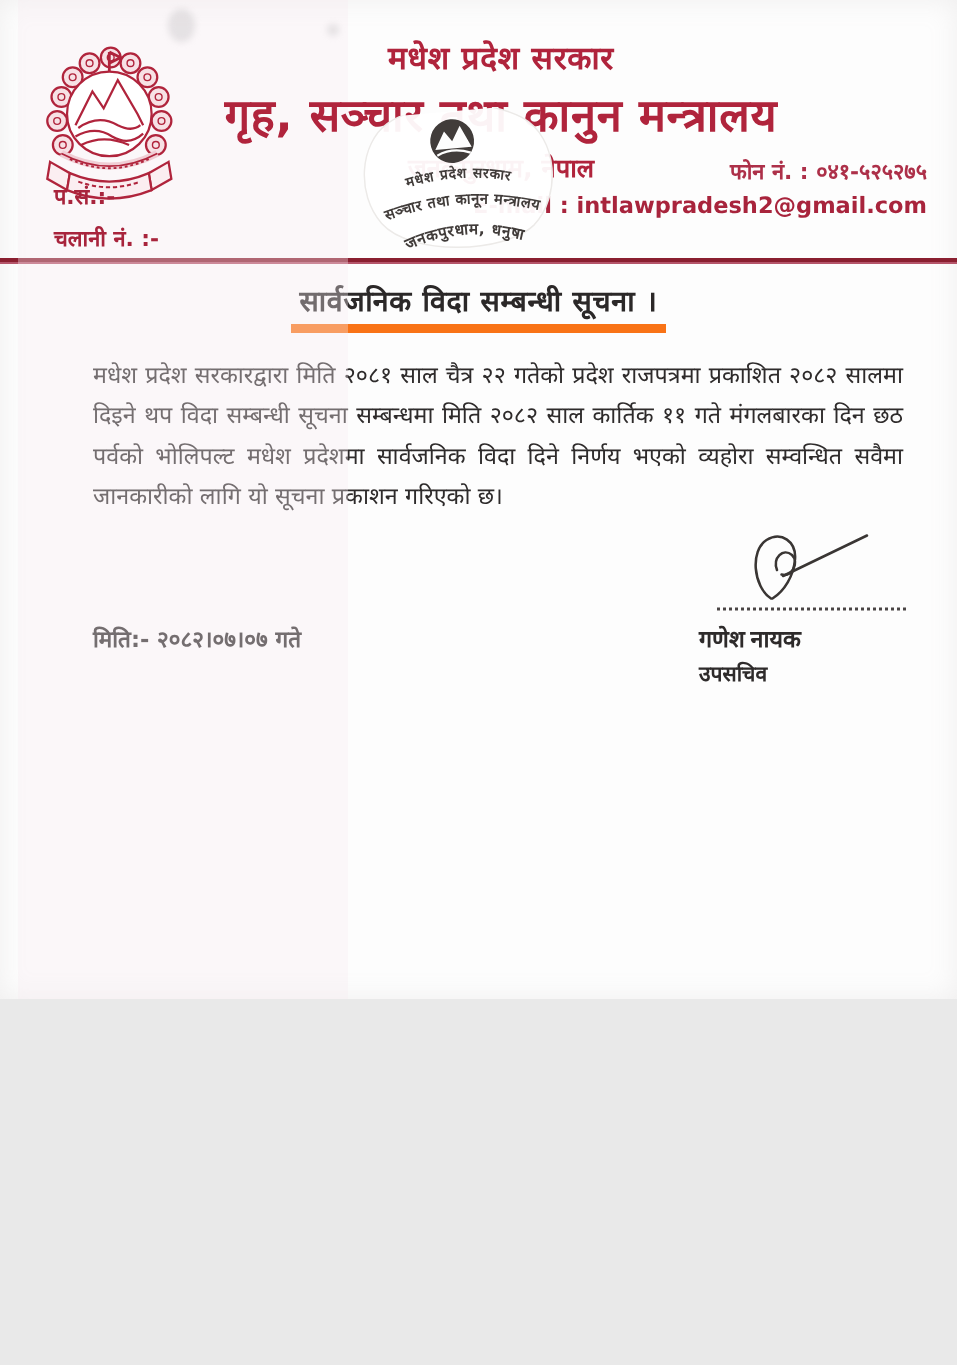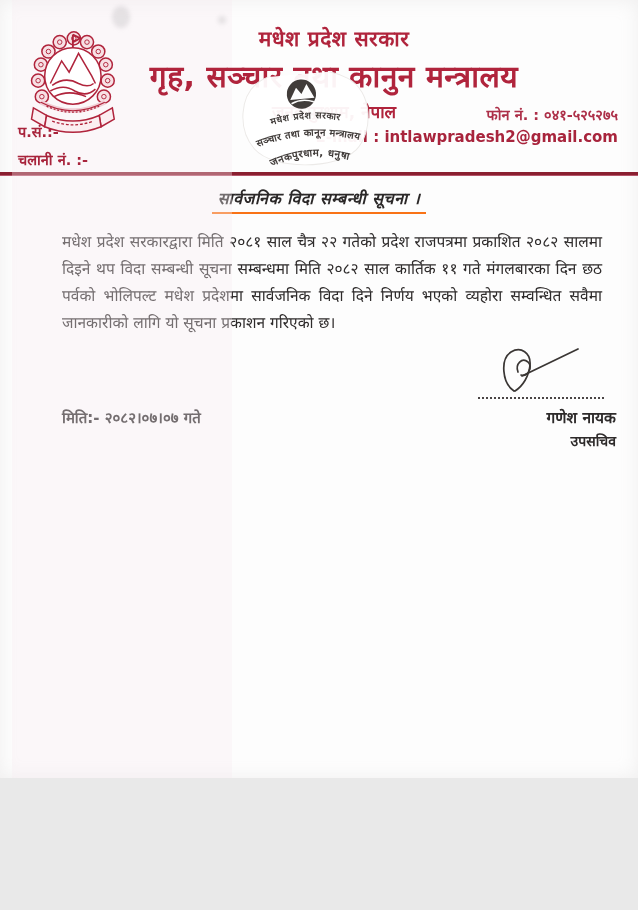--- a/index.html
+++ b/index.html
@@ -1,60 +1,60 @@
 <!DOCTYPE html>
 <html><head>
 <meta charset="utf-8">
 <style>
   * { margin:0; padding:0; box-sizing:border-box; }
   html,body { background:#e9e9e9; }
   .page {
     position:relative;
-    width:638px; height:778px;
+    width:638px; height:666px;
     margin:0 auto;
     background:#fdfdfd;
     font-family:"DejaVu Sans", sans-serif;
     overflow:hidden;
     box-shadow: inset 0 0 18px rgba(180,170,170,.18);
   }
   .page::before{ 
     content:""; position:absolute; left:12px; top:0; width:220px; height:100%;
     background:rgba(247,236,240,.35); pointer-events:none;
   }
 
   
   .header { position:relative; height:172px; }
   .logo { position:absolute; left:24px; top:28px; width:94px; height:126px; }
   .titles { position:absolute; left:110px; right:80px; top:0; text-align:center; color:#b0243c; }
   .gov-title { margin-top:24px; font-size:21px; font-weight:bold; letter-spacing:.5px; }
   .ministry-title { margin-top:3px; font-size:30px; font-weight:bold; letter-spacing:.5px; white-space:nowrap; }
   .address-line { margin-top:4px; font-size:17px; font-weight:bold; }
-  .refs { position:absolute; left:18px; top:118px; color:#a8243c; font-weight:bold; font-size:14.5px; line-height:28px; }
+  .refs { position:absolute; left:36px; top:118px; color:#a8243c; font-weight:bold; font-size:14.5px; line-height:28px; }
   .contacts { position:absolute; right:20px; top:104px; text-align:right; color:#ad3049; font-weight:bold; font-size:14.5px; line-height:22px; }
   .contacts .email-row { color:#a8243c; font-size:15px; }
 
   .stamp { position:absolute; left:233px; top:74px; width:146px; height:100px; transform:rotate(-5deg); }
 
   .divider { height:4px; background:linear-gradient(#8a1f30 0 70%, #b5556a 70% 100%); }
 
   
   .subject-row { text-align:center; margin-top:11px; }
   .subject {
-    display:inline-block; font-size:16px; font-weight:bold; color:#2b2828;
-    border-bottom:2px solid #f97316; padding:0 6px 3px 6px; letter-spacing:.5px;font-style:italic;
+    display:inline-block; font-size:19px; font-weight:bold; color:#2b2828;
+    border-bottom:6px solid #f97316; padding:0 6px 3px 6px; letter-spacing:.5px;
   }
   .body-text {
     margin:15px 36px 0 62px;
     font-size:15.5px; line-height:1.74; color:#2e2b2b;
     text-align:justify;
   }
 
   .footer-row { display:flex; justify-content:space-between; margin:8px 22px 0 62px; }
   .date-line { margin-top:62px; font-size:15px; font-weight:bold; color:#2e2b2b; }
-  .sign-block { width:150px; text-align:right; }
+  .sign-block { width:150px; text-align:left;font-family:Liberation Serif, serif; }
   .sign-scribble { display:block; margin:0 auto; width:86px; height:52px; }
   .sign-dots { width:126px; margin:0 auto; border-bottom:2.5px dotted #4a4545; }
   .sign-name { margin-top:7px; font-size:15.5px; font-weight:bold; color:#2e2b2b; }
   .sign-title { margin-top:3px; font-size:14px; font-weight:bold; color:#2e2b2b; }
 
   .artifact { position:absolute; background:rgba(190,185,190,.35); border-radius:50%; filter:blur(2px); }
 </style>
 </head>
 <body>
 

